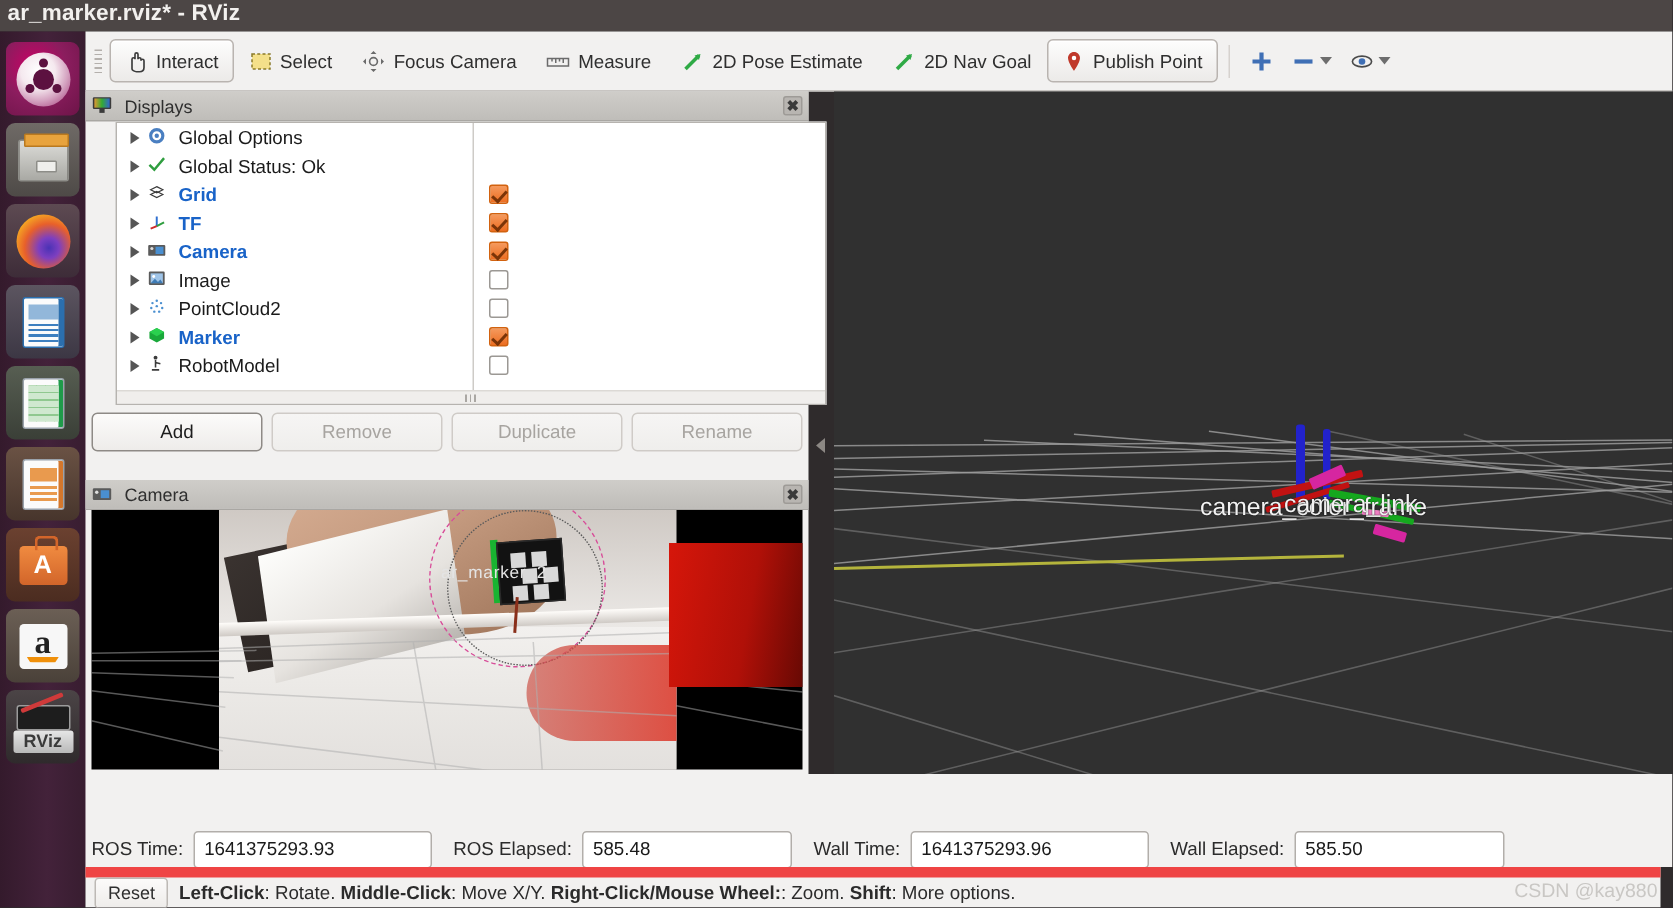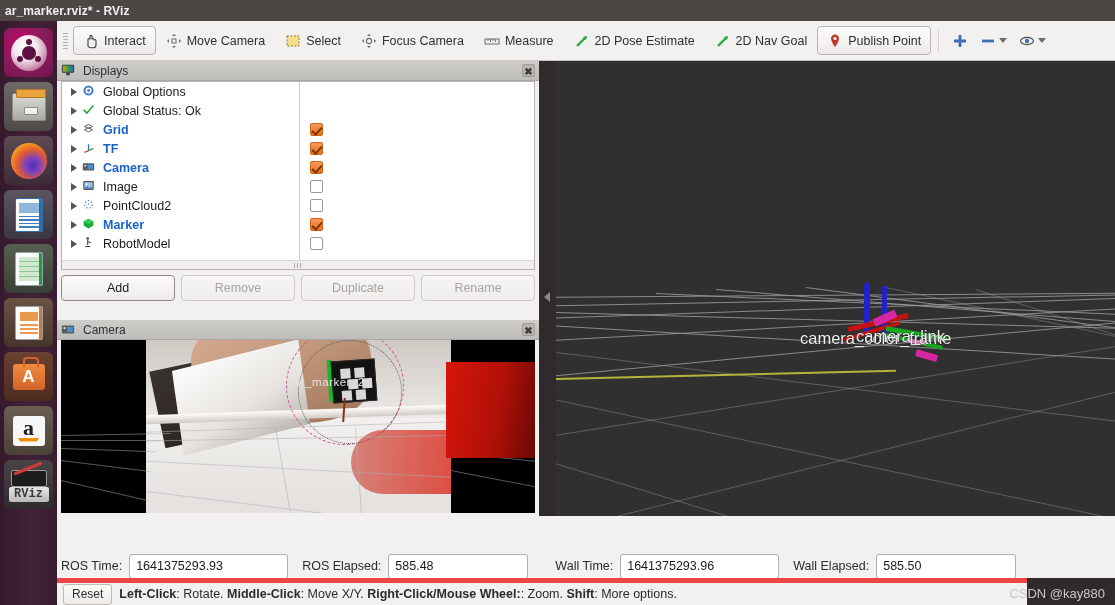--- a/index.html
+++ b/index.html
@@ -9,22 +9,22 @@
     font-family: "Liberation Sans", sans-serif;
     background: #2f2b2c;
   }
   #app { position: relative; width: 1115px; height: 605px; }
 
   
   .titlebar {
     position: absolute; left: 0; top: 0; width: 1115px; height: 21px;
     background: #4c4645;
     color: #f2f0ee;
-    font-size: 12px; font-weight: bold;
-    display: flex; align-items: center;
+    font-size: 15px; font-weight: bold;
+    display: flex; align-items: flex-start;
     padding-left: 5px;
     letter-spacing: .1px;
   }
 
   
   .launcher {
     position: absolute; left: 0; top: 21px; width: 57px; height: 584px;
     background: #3b1f32;
     background: linear-gradient(to right,#341a2c 0%,#43223a 55%,#381d30 100%);
     padding-top: 3px;
@@ -71,21 +71,21 @@
   .gl-soft{ width:32px;height:26px;border-radius:3px;background:linear-gradient(#f08b40,#d2652a);position:relative;}
   .gl-soft::before{content:"";position:absolute;left:10px;top:-7px;width:12px;height:8px;border:2px solid #d2652a;border-bottom:none;border-radius:4px 4px 0 0;}
   .gl-soft::after{content:"A";position:absolute;left:0;right:0;top:2px;text-align:center;color:#fff;font-size:17px;font-weight:bold;line-height:22px;}
   .gl-amz{ width:32px;height:30px;border-radius:3px;background:#f7f7f7;position:relative;color:#222;
      font-size:22px;font-weight:bold;text-align:center;line-height:24px;font-family:"Liberation Serif",serif;}
   .gl-amz::after{content:"";position:absolute;left:5px;right:5px;bottom:4px;height:4px;border-radius:0 0 8px 8px;
      background: #f0900a; clip-path: polygon(0 0,100% 0,88% 100%,12% 100%);}
   .gl-rviz{ width:40px;height:34px;position:relative;display:flex;align-items:flex-end;justify-content:center;}
   .gl-rviz .scr{position:absolute;left:2px;top:2px;width:36px;height:17px;background:#1d1d1d;border:1px solid #9b9b9b;border-radius:2px;}
   .gl-rviz .base{position:absolute;left:0;bottom:0;width:40px;height:15px;background:linear-gradient(#e6e6e6,#b9b9b9);border-radius:2px;
-     color:#3a3a3a;font-size:12px;font-weight:bold;text-align:center;line-height:15px;font-family:Liberation Mono, monospace;}
+     color:#3a3a3a;font-size:12px;font-weight:bold;text-align:center;line-height:15px;font-family:Liberation Sans, sans-serif;}
   .gl-rviz .pen{position:absolute;left:4px;top:-1px;width:30px;height:3px;background:#cf3a3a;transform:rotate(-22deg);border-radius:1px;}
 
   
   .toolbar {
     position: absolute; left: 57px; top: 21px; width: 1058px; height: 40px;
     background: #f2f1f0;
     border-bottom: 1px solid #c8c5c2;
     display: flex; align-items: center;
     padding-left: 6px;
   }
@@ -118,21 +118,21 @@
     display: flex; align-items: center; gap: 6px; padding: 0 4px;
     font-size: 12px; color: #2f2f2f;
   }
   .panel-head .ttl { flex: 1; }
   .close-x {
     width: 13px; height: 13px; border-radius: 2px;
     background: #b8b5b1; color:#3a3a3a; font-size: 10px; line-height: 13px;
     text-align: center; font-weight: bold; border:1px solid #9e9b97;
   }
   .displays-body {
-    position: absolute; left: 4px; top: 20px; width: 474px; height: 189px;
+    position: absolute; left: 20px; top: 20px; width: 474px; height: 189px;
     background: #fff; border: 1px solid #b6b3af;
   }
   .tree-col { position:absolute; left:0; top:0; bottom:0; width:237px; }
   .tree-div { position:absolute; left:237px; top:0; bottom:0; width:1px; background:#cecbc7; }
   .tree-row { height: 19px; display:flex; align-items:center; padding-left: 9px; gap:5px; font-size:12.5px; color:#1a1a1a;}
   .tri { width:0;height:0;border-top:4px solid transparent;border-bottom:4px solid transparent;border-left:6px solid #555; flex:none;}
   .tree-row .lbl.on { color:#1963c8; font-weight:bold;text-align:right; }
   .chk-col { position:absolute; left:238px; top:0; width:120px; }
   .chk-row { height:19px; display:flex; align-items:center; padding-left:10px; }
   .chk { width:13px;height:13px;border:1px solid #9b9894;border-radius:2px;background:#fff; flex:none;}
@@ -203,22 +203,22 @@
   .time-panel { position:absolute; left:57px; top:516px; width:1058px; height:62px; background:#f2f1f0; }
   .time-row { position:absolute; left:4px; top:36px; right:4px; height:28px; display:flex; align-items:center; gap:7px; }
   .time-lab { font-size:12.5px; color:#2b2b2b; }
   .time-in {
     height:25px; border:1px solid #b2aeaa; border-radius:3px; background:#fff;
     display:flex; align-items:center; padding:0 6px; font-size:12.5px; color:#1a1a1a;
   }
   .w160 { width:159px; } .w140 { width:140px; }
 
   
-  .statusbar { position:absolute; left:57px; top:578px; width:970px; height:27px; background:#f2f1f0;
-    display:flex; align-items:center; gap:7px; padding-left:6px; border-top:5px solid #ef4444;}
+  .statusbar { position:absolute; left:57px; top:578px; width:1050px; height:27px; background:#f2f1f0;
+    display:flex; align-items:center; gap:7px; padding-left:6px; border-top:7px solid #ef4444;}
   .reset-btn { height:21px; padding:0 8px; border:1px solid #bdb9b5; border-radius:3px;
     background: linear-gradient(#fcfbfa,#eeecea); font-size:12px; color:#2f2f2f; display:flex;align-items:center;}
   .status-text { font-size:12.5px; color:#2b2b2b; }
   .status-text b { font-weight:bold; }
   .watermark { position:absolute; right:10px; bottom:4px; color:#c9c7c4; font-size:13px; }
   .purple-edge { position:absolute; left:57px; top:61px; width:2px; height:517px; background:#5a2a4c; }
 </style>
 </head>
 <body>
 
@@ -269,29 +269,20 @@
 
     <div class="tb-item active">
       <span class="ic">
         <svg width="16" height="16" viewBox="0 0 16 16">
             <path d="M5 13V6.5a1 1 0 0 1 2 0V3.2a1 1 0 0 1 2 0v3.3a1 1 0 0 1 2 0v1a1 1 0 0 1 2 0V12c0 1.6-1.2 2.8-3 2.8H8c-1.6 0-3-1.2-3-1.8z" fill="none" stroke="#3b3b3b" stroke-width="1.1"></path>
           </svg>
       </span>
       <span>Interact</span>
     </div>
 
-    <div class="tb-item">
-      <span class="ic">
-        <svg width="16" height="16" viewBox="0 0 16 16">
-            <path d="M8 1l2 2H6zM8 15l-2-2h4zM1 8l2-2v4zM15 8l-2 2V6z" fill="#6b6b6b"></path>
-            <rect x="6" y="6" width="4" height="4" fill="none" stroke="#6b6b6b" stroke-width="1"></rect>
-          </svg>
-      </span>
-      <span>Move Camera</span>
-    </div>
 
     <div class="tb-item">
       <span class="ic">
         <svg width="16" height="16" viewBox="0 0 16 16">
             <rect x="2" y="3" width="12" height="10" fill="#f4e08a" stroke="#8a7a2a" stroke-width="1" stroke-dasharray="2 1.5"></rect>
           </svg>
       </span>
       <span>Select</span>
     </div>
 
@@ -636,21 +627,21 @@
     <div class="lbl3d" style="left:300px;top:266px;">camera_link</div>
   </div>
 
   <div class="time-panel">
 
     <div class="time-row">
       <span class="time-lab">ROS Time:</span>
       <span class="time-in w160">1641375293.93</span>
       <span class="time-lab" style="margin-left:7px">ROS Elapsed:</span>
       <span class="time-in w140">585.48</span>
-      <span class="time-lab" style="margin-left:20px">Wall Time:</span>
+      <span class="time-lab" style="margin-left:7px">Wall Time:</span>
       <span class="time-in w160">1641375293.96</span>
       <span class="time-lab" style="margin-left:7px">Wall Elapsed:</span>
       <span class="time-in w140">585.50</span>
     </div>
   </div>
 
   <div class="statusbar">
     <div class="reset-btn">Reset</div>
     <div class="status-text">
       <b>Left-Click</b><span>: Rotate. </span><b>Middle-Click</b><span>: Move X/Y. </span><b>Right-Click/Mouse Wheel:</b><span>: Zoom. </span><b>Shift</b><span>: More options.</span>

